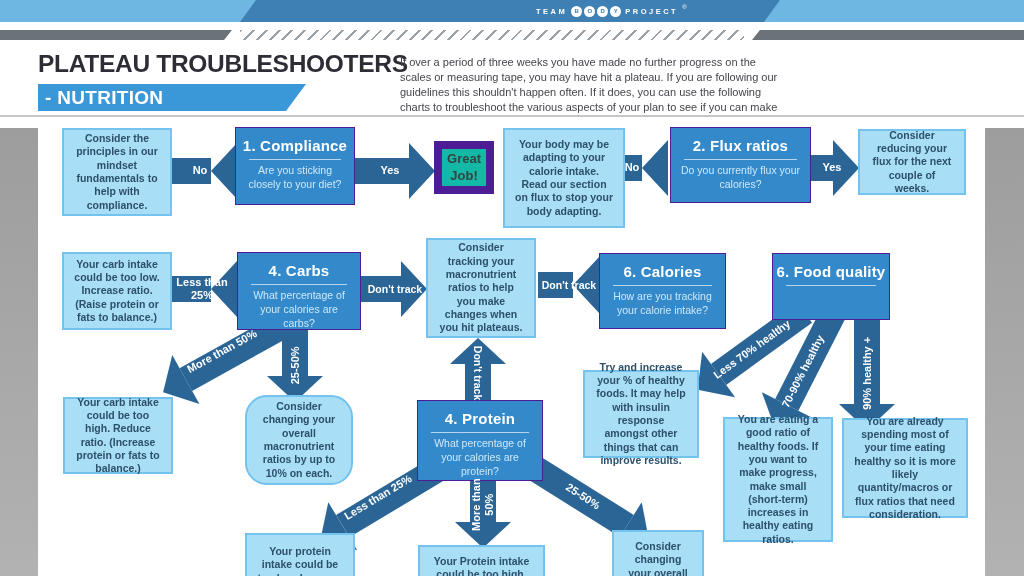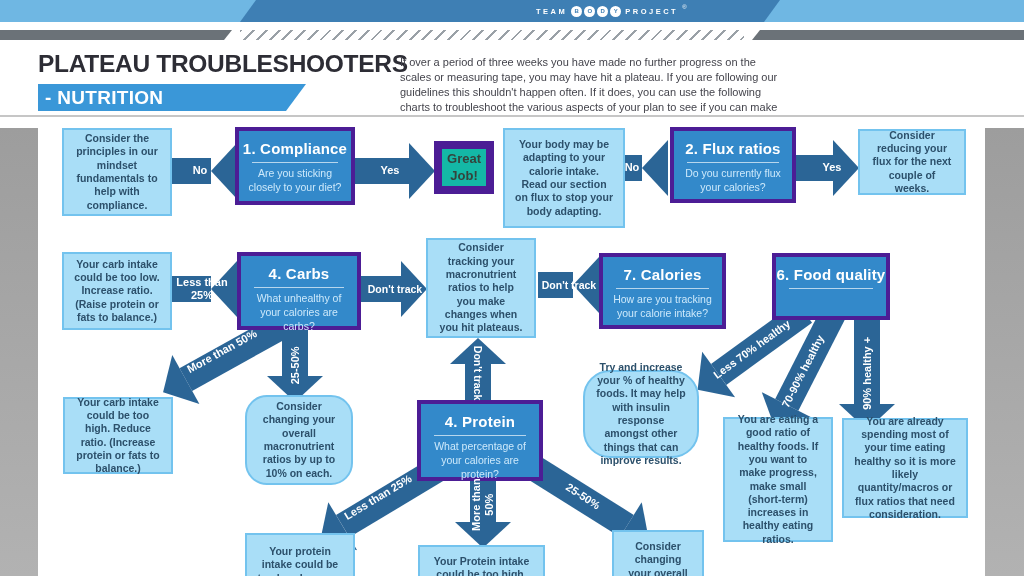--- a/index.html
+++ b/index.html
@@ -30,21 +30,21 @@
   .subbanner span{display:block;padding-left:7px;line-height:27px;font-size:19px;font-weight:bold;color:#fff;letter-spacing:0.3px;}
   .intro{position:absolute;left:400px;top:55px;width:390px;font-size:11px;line-height:1.36;color:#44444c;}
   .hline{position:absolute;left:0;top:115px;width:1024px;height:2px;background:#c6c6c6;}
 
   
   .graybg{position:absolute;left:0;top:128px;width:1024px;height:448px;
           background:linear-gradient(180deg,#9d9d9d,#b2b2b2);}
   .page{position:absolute;left:38px;top:117px;width:947px;height:459px;background:#fff;}
 
   
-  .qbox{position:absolute;background:#3389ca;border:4px solid #4c1d95;color:#fff;text-align:center;
+  .qbox{position:absolute;background:#3389ca;border:1px solid #4c1d95;color:#fff;text-align:center;
         box-sizing:border-box;padding-top:9px;z-index:3;}
   .qtitle{font-size:15px;font-weight:bold;letter-spacing:0.2px;}
   .qdiv{height:1px;background:rgba(255,255,255,0.65);margin:5px 13px 4px 13px;}
   .qq{font-size:10.5px;color:#cde9fb;line-height:1.32;padding:0 9px;}
 
   .ibox{position:absolute;background:#a9def7;border:2px solid #73c3ee;color:#2c506b;font-size:10.5px;
         font-weight:bold;line-height:1.27;text-align:center;display:flex;align-items:center;
         justify-content:center;box-sizing:border-box;padding:5px 10px;z-index:3;}
   .gbox{background:#14b8a6;border:8px solid #4c1d95;color:#34433c;font-size:13px;}
 
@@ -178,53 +178,53 @@
   <div class="albl" style="left:548px;top:490px;width:70px;transform:rotate(33deg);">25-50%</div>
   <div class="albl" style="left:697px;top:343px;width:110px;transform:rotate(-36deg);">Less 70% healthy</div>
   <div class="albl" style="left:748px;top:365px;width:110px;transform:rotate(-63deg);">70-90% healthy</div>
   <div class="albl" style="left:812px;top:367px;width:110px;transform:rotate(-90deg);">90% healthy +</div>
 
   <div class="qbox" style="left:235px;top:127px;width:120px;height:78px;">
     <div class="qtitle">1. Compliance</div>
     <div class="qdiv"></div>
     <div class="qq">Are you sticking closely to your diet?</div>
   </div>
-  <div class="qbox" style="left:670px;top:127px;width:126px;height:76px;">
+  <div class="qbox" style="left:670px;top:127px;width:141px;height:76px;">
     <div class="qtitle">2. Flux ratios</div>
     <div class="qdiv"></div>
     <div class="qq">Do you currently flux your calories?</div>
   </div>
   <div class="qbox" style="left:237px;top:252px;width:124px;height:78px;">
     <div class="qtitle">4. Carbs</div>
     <div class="qdiv"></div>
-    <div class="qq">What unhealthy of your calories are carbs?</div>
+    <div class="qq">What percentage of your calories are carbs?</div>
   </div>
   <div class="qbox" style="left:417px;top:400px;width:126px;height:81px;">
     <div class="qtitle">4. Protein</div>
     <div class="qdiv"></div>
     <div class="qq">What percentage of your calories are protein?</div>
   </div>
   <div class="qbox" style="left:599px;top:253px;width:127px;height:76px;">
-    <div class="qtitle">7. Calories</div>
+    <div class="qtitle">6. Calories</div>
     <div class="qdiv"></div>
     <div class="qq">How are you tracking your calorie intake?</div>
   </div>
   <div class="qbox" style="left:772px;top:253px;width:118px;height:67px;">
     <div class="qtitle">6. Food quality</div>
     <div class="qdiv"></div>
   </div>
 
   <div class="ibox" style="left:62px;top:128px;width:110px;height:88px;">Consider the principles in our mindset fundamentals to help with compliance.</div>
   <div class="ibox gbox" style="left:434px;top:141px;width:60px;height:53px;">Great Job!</div>
   <div class="ibox" style="left:503px;top:128px;width:122px;height:100px;">Your body may be adapting to your calorie intake. Read our section on flux to stop your body adapting.</div>
   <div class="ibox" style="left:858px;top:129px;width:108px;height:66px;">Consider reducing your flux for the next couple of weeks.</div>
   <div class="ibox" style="left:62px;top:252px;width:110px;height:78px;">Your carb intake could be too low. Increase ratio. (Raise protein or fats to balance.)</div>
   <div class="ibox" style="left:426px;top:238px;width:110px;height:100px;">Consider tracking your macronutrient ratios to help you make changes when you hit plateaus.</div>
   <div class="ibox" style="left:63px;top:397px;width:110px;height:77px;">Your carb intake could be too high. Reduce ratio. (Increase protein or fats to balance.)</div>
   <div class="ibox" style="left:245px;top:395px;width:108px;height:90px;border-radius:22px;">Consider changing your overall macronutrient ratios by up to 10% on each.</div>
-  <div class="ibox" style="left:583px;top:370px;width:116px;height:88px;border-radius:27px;">Try and increase your % of healthy foods. It may help with insulin response amongst other things that can improve results.</div>
+  <div class="ibox" style="left:583px;top:370px;width:116px;height:88px;">Try and increase your % of healthy foods. It may help with insulin response amongst other things that can improve results.</div>
   <div class="ibox" style="left:723px;top:417px;width:110px;height:125px;">You are eating a good ratio of healthy foods. If you want to make progress, make small (short-term) increases in healthy eating ratios.</div>
   <div class="ibox" style="left:842px;top:418px;width:126px;height:100px;">You are already spending most of your time eating healthy so it is more likely quantity/macros or flux ratios that need consideration.</div>
   <div class="ibox" style="left:245px;top:533px;width:110px;height:80px;align-items:flex-start;padding-top:10px;">Your protein intake could be too low. Increase ratio.</div>
   <div class="ibox" style="left:418px;top:545px;width:127px;height:70px;align-items:flex-start;padding-top:8px;">Your Protein intake could be too high.</div>
   <div class="ibox" style="left:612px;top:530px;width:92px;height:70px;align-items:flex-start;padding-top:8px;">Consider changing your overall</div>
 
 </div>
 
 </body></html>

